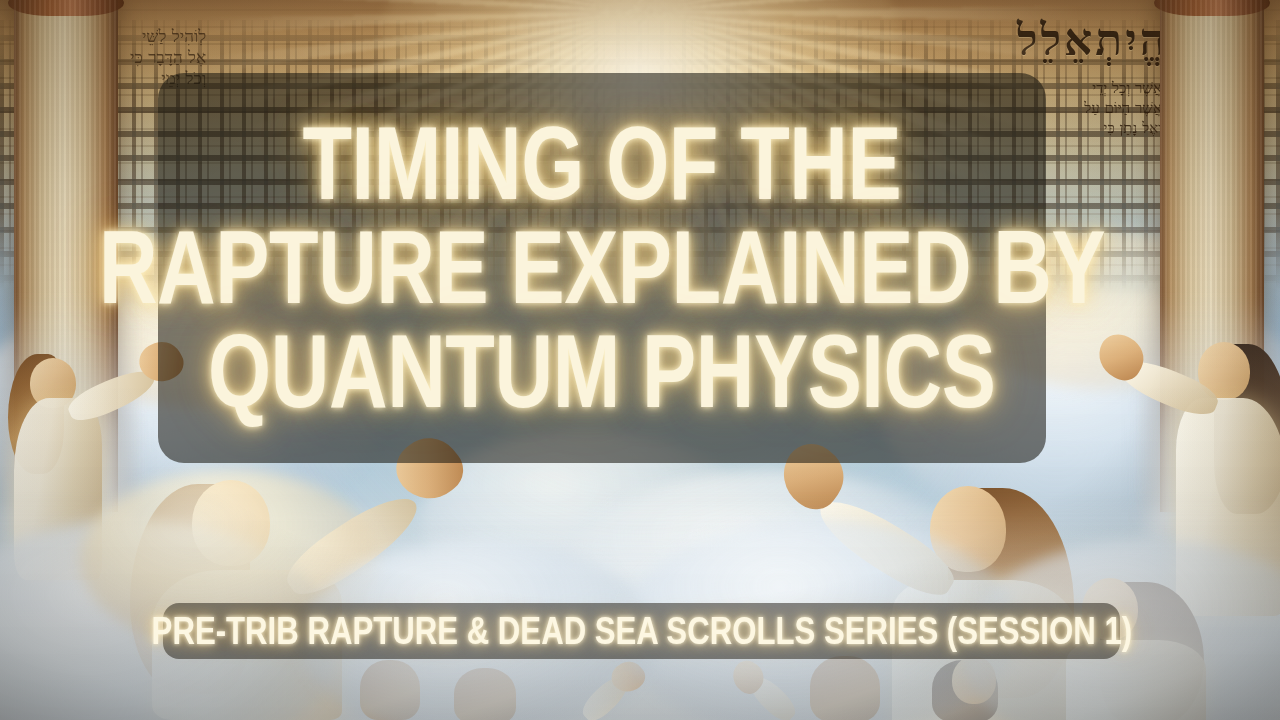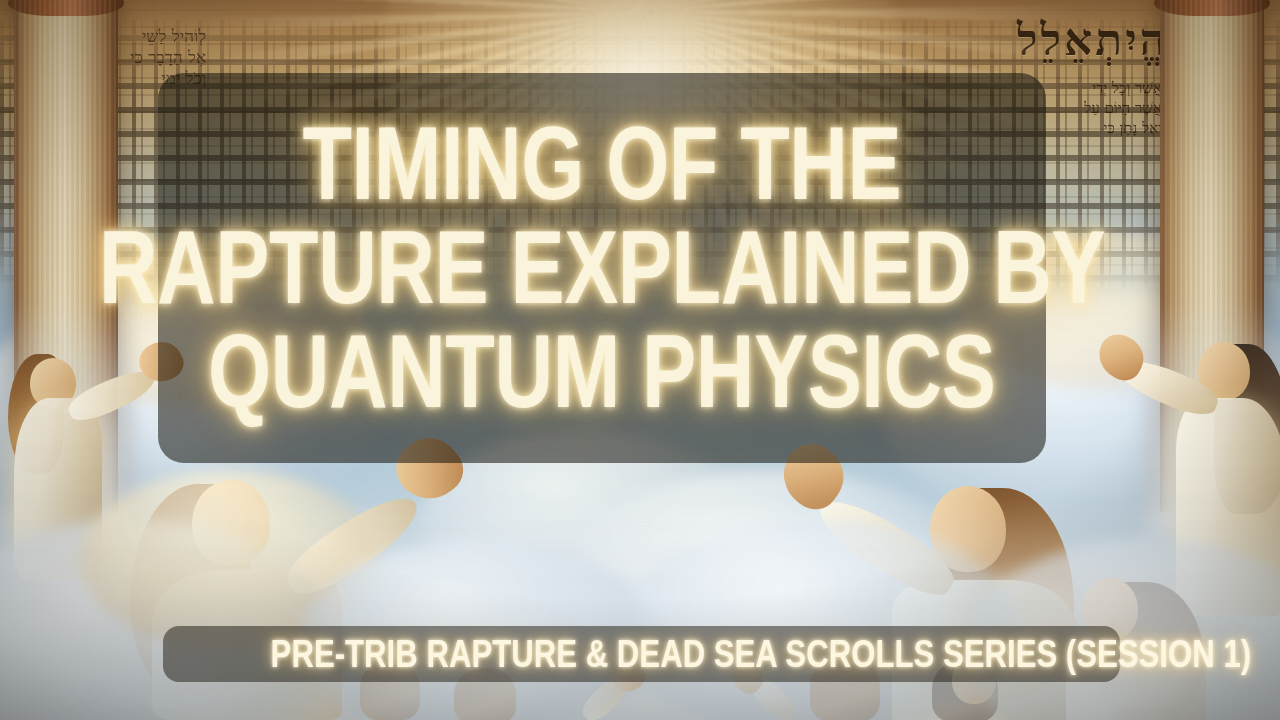--- a/index.html
+++ b/index.html
@@ -342,27 +342,27 @@
       0 0 34px rgba(255,206,110,0.55),
       0 0 60px rgba(255,190,80,0.30);
   }
   .title-line.l1 { font-size: 104px; }
   .title-line.l2 { font-size: 104px; }
   .title-line.l3 { font-size: 104px; }
 
   
   .subtitle-bar {
     position: absolute;
-    left: 163px; top: 626px;
+    left: 163px; top: 603px;
     width: 957px; height: 56px;
     border-radius: 16px;
     background: rgba(28,24,16,0.50);
     display: flex;
     align-items: center;
-    justify-content: flex-start;
+    justify-content: center;
   }
   .subtitle-text {
     color: #fdf7e2;
     font-family: "Liberation Sans Narrow", "Liberation Sans", sans-serif;
     font-weight: 700;
     font-size: 38px;
     letter-spacing: 0px;
     text-transform: uppercase;
     white-space: nowrap;
     transform: scaleX(0.82);

